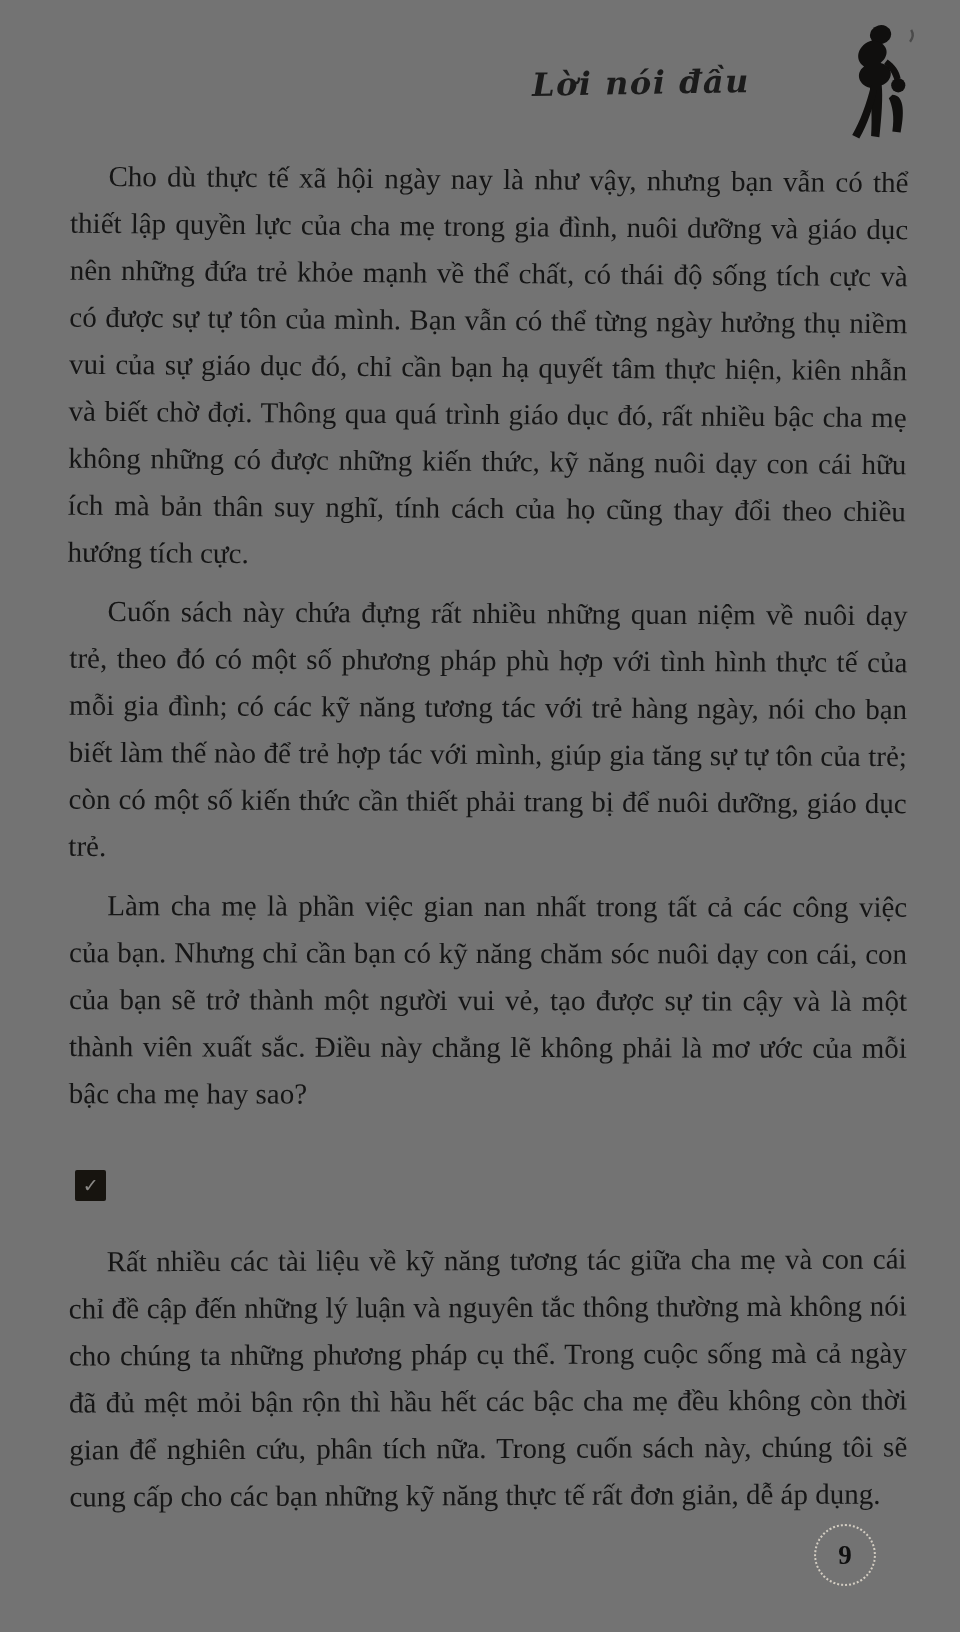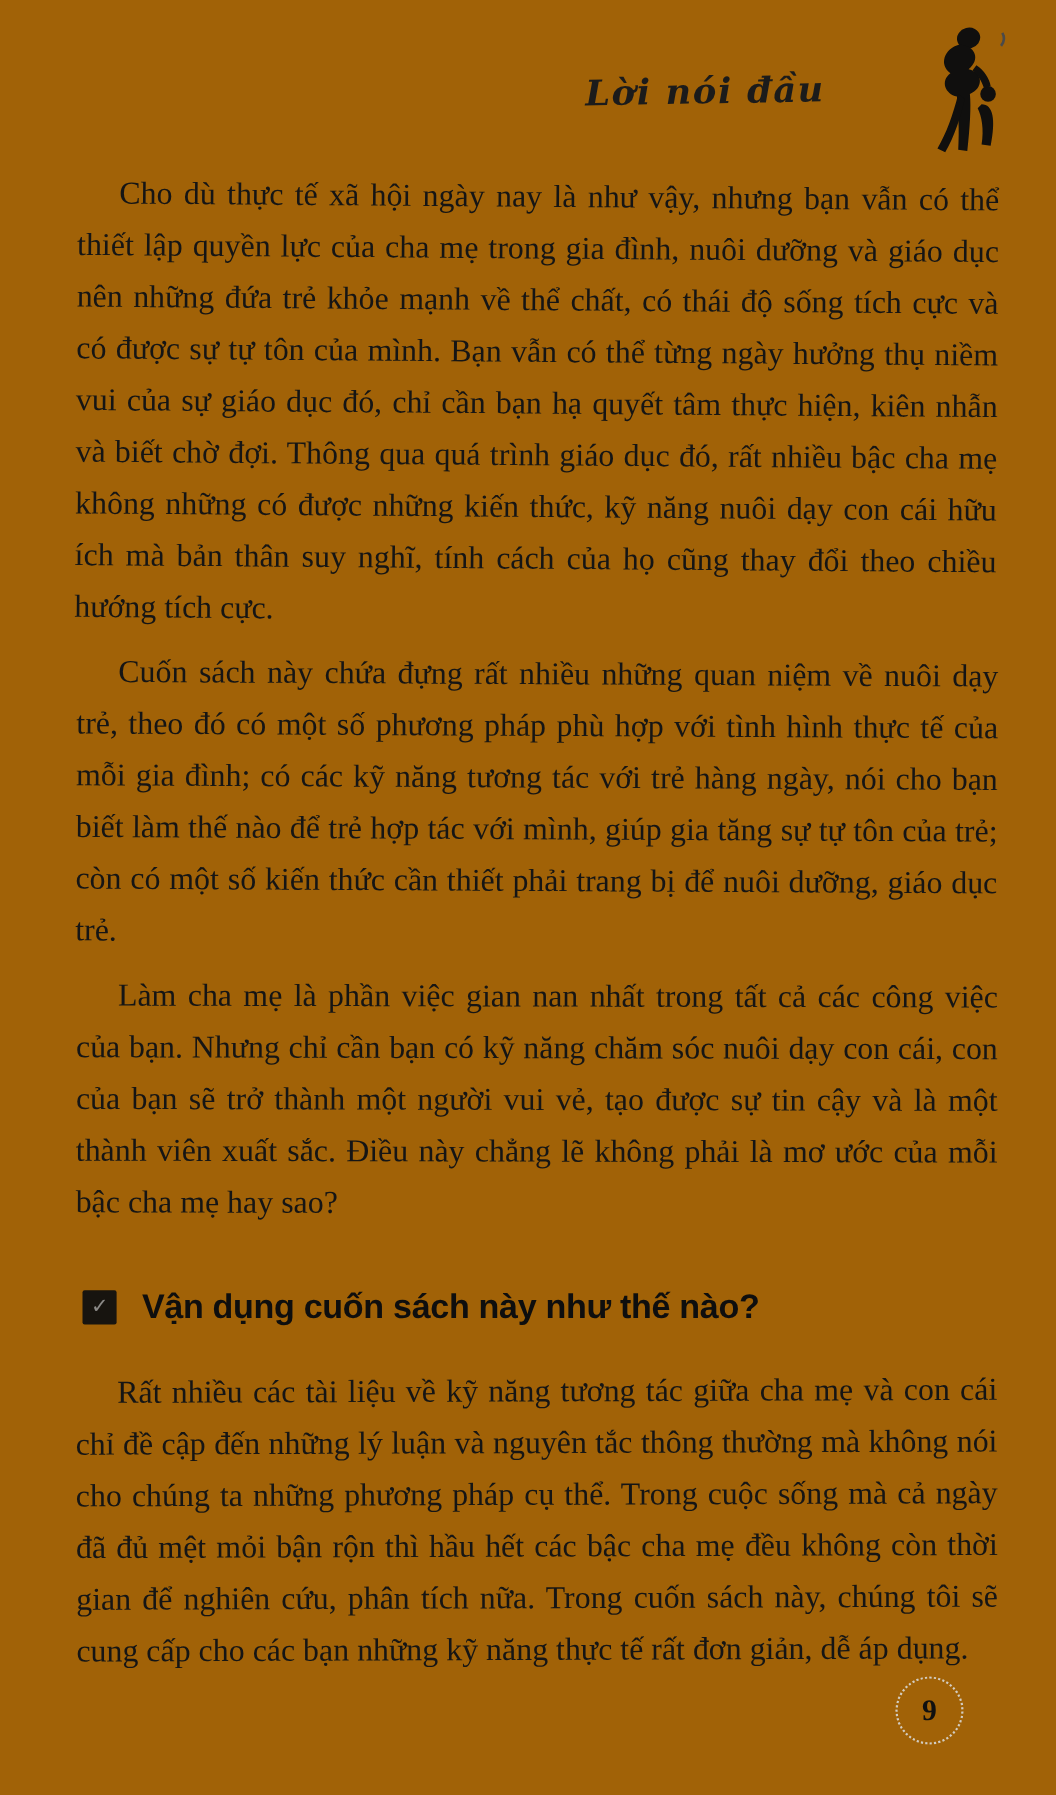--- a/index.html
+++ b/index.html
@@ -1,18 +1,18 @@
 <!DOCTYPE html>
 <html><head>
 <meta charset="utf-8">
 <style>
   html,body{margin:0;padding:0;background:#ffffff;}
   body{width:960px;height:1632px;overflow:hidden;}
   .page{
-    position:relative;width:960px;height:1632px;background:#a16207;
+    position:relative;width:960px;height:1632px;background:#737373;
     font-family:"Liberation Serif",serif;color:#161616;
   }
   
   .page-header{position:absolute;top:0;left:0;right:0;height:160px;}
   .header-title{
     position:absolute;top:64px;right:210px;
     font-family:"DejaVu Serif",serif;font-style:italic;font-weight:700;
     font-size:32px;letter-spacing:1.5px;color:#1b1b1b;
     transform:rotate(-1deg);
   }
@@ -69,21 +69,20 @@
       <path d="M63 15 q4 -5 1 -10" stroke="#4a4a4a" stroke-width="2" fill="none"></path>
     </svg>
   </header>
 
   <main class="content" id="content-root">
       <p class="para">Cho dù thực tế xã hội ngày nay là như vậy, nhưng bạn vẫn có thể thiết lập quyền lực của cha mẹ trong gia đình, nuôi dưỡng và giáo dục nên những đứa trẻ khỏe mạnh về thể chất, có thái độ sống tích cực và có được sự tự tôn của mình. Bạn vẫn có thể từng ngày hưởng thụ niềm vui của sự giáo dục đó, chỉ cần bạn hạ quyết tâm thực hiện, kiên nhẫn và biết chờ đợi. Thông qua quá trình giáo dục đó, rất nhiều bậc cha mẹ không những có được những kiến thức, kỹ năng nuôi dạy con cái hữu ích mà bản thân suy nghĩ, tính cách của họ cũng thay đổi theo chiều hướng tích cực.</p>
       <p class="para">Cuốn sách này chứa đựng rất nhiều những quan niệm về nuôi dạy trẻ, theo đó có một số phương pháp phù hợp với tình hình thực tế của mỗi gia đình; có các kỹ năng tương tác với trẻ hàng ngày, nói cho bạn biết làm thế nào để trẻ hợp tác với mình, giúp gia tăng sự tự tôn của trẻ; còn có một số kiến thức cần thiết phải trang bị để nuôi dưỡng, giáo dục trẻ.</p>
       <p class="para">Làm cha mẹ là phần việc gian nan nhất trong tất cả các công việc của bạn. Nhưng chỉ cần bạn có kỹ năng chăm sóc nuôi dạy con cái, con của bạn sẽ trở thành một người vui vẻ, tạo được sự tin cậy và là một thành viên xuất sắc. Điều này chẳng lẽ không phải là mơ ước của mỗi bậc cha mẹ hay sao?</p>
       <h2 class="section-heading">
         <span class="bullet">✓</span>
-        <span class="heading-text">Vận dụng cuốn sách này như thế nào?</span>
       </h2>
       <p class="para">Rất nhiều các tài liệu về kỹ năng tương tác giữa cha mẹ và con cái chỉ đề cập đến những lý luận và nguyên tắc thông thường mà không nói cho chúng ta những phương pháp cụ thể. Trong cuộc sống mà cả ngày đã đủ mệt mỏi bận rộn thì hầu hết các bậc cha mẹ đều không còn thời gian để nghiên cứu, phân tích nữa. Trong cuốn sách này, chúng tôi sẽ cung cấp cho các bạn những kỹ năng thực tế rất đơn giản, dễ áp dụng.</p>
     </main>
 
   <div class="page-number-badge">
     <span class="page-number">9</span>
   </div>
 
 </div>
 

